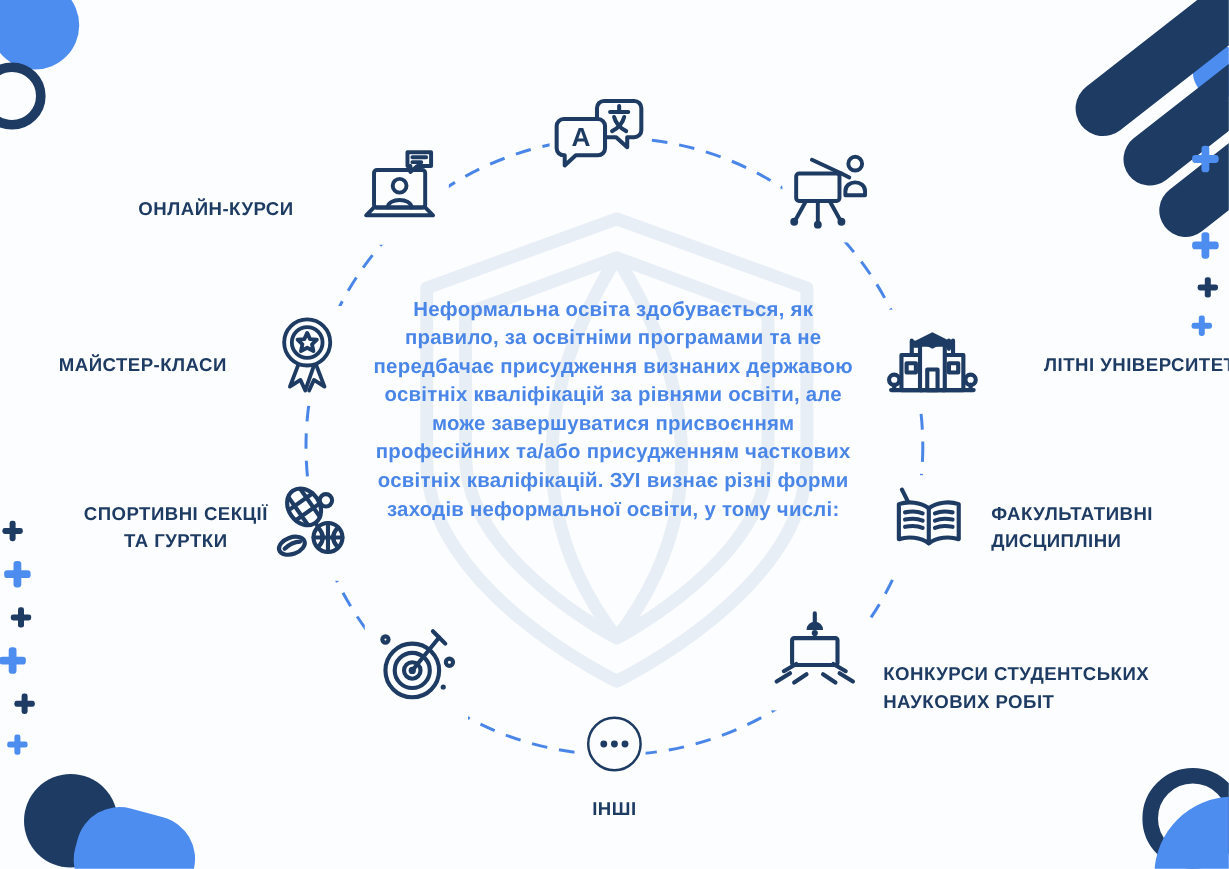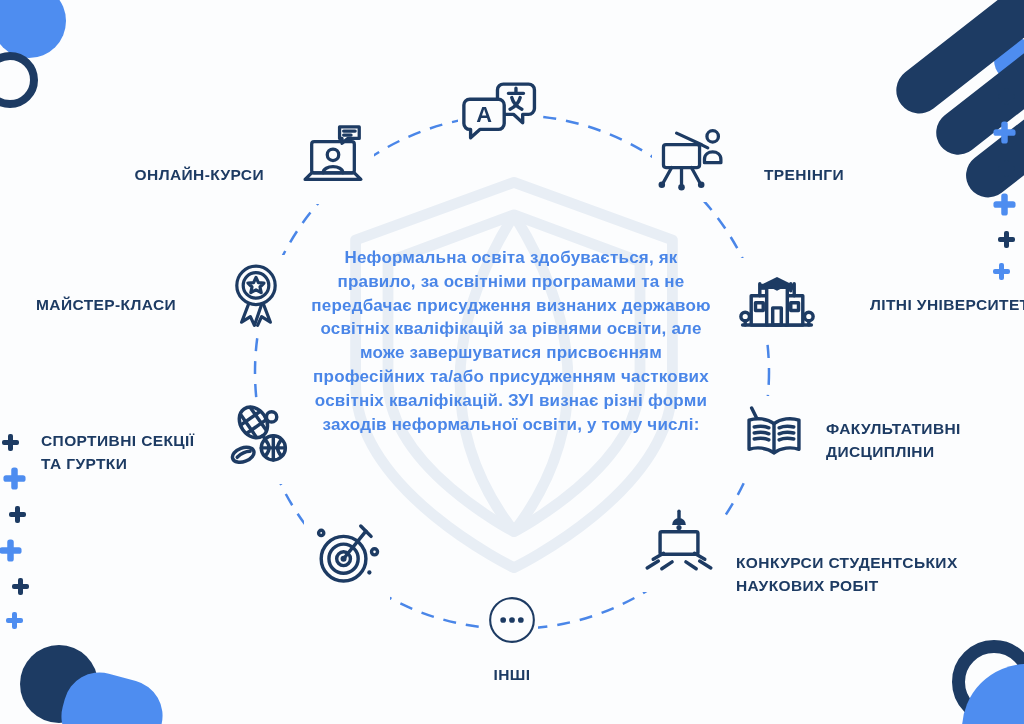--- a/index.html
+++ b/index.html
@@ -207,22 +207,21 @@
 
   <div class="icon" style="left:486px; top:594px; width:52px; height:52px;">
     <svg viewBox="0 0 100 100">
       <circle class="white" cx="50" cy="50" r="42" stroke-width="5"></circle>
       <circle class="fill" cx="33" cy="50" r="5.5"></circle>
       <circle class="fill" cx="50" cy="50" r="5.5"></circle>
       <circle class="fill" cx="67" cy="50" r="5.5"></circle>
     </svg>
   </div>
 
-  <div class="lbl" style="left:764px; top:163px; width:150px; text-align:left;">ТРЕНІНГИ</div>
   <div class="lbl" style="left:822px; top:293px; width:198px; text-align:left;margin-left:48px;">ЛІТНІ УНІВЕРСИТЕТИ</div>
   <div class="lbl" style="left:736px; top:551px; width:240px; text-align:left;">КОНКУРСИ СТУДЕНТСЬКИХ НАУКОВИХ РОБІТ</div>
   <div class="lbl" style="left:826px; top:417px; width:170px; text-align:left;">ФАКУЛЬТАТИВНІ ДИСЦИПЛІНИ</div>
   <div class="lbl" style="left:452px; top:663px; width:120px; text-align:center;">ІНШІ</div>
-  <div class="lbl" style="left:41px; top:417px; width:165px; text-align:left;margin-top:12px;">СПОРТИВНІ СЕКЦІЇ ТА ГУРТКИ</div>
-  <div class="lbl" style="left:36px; top:293px; width:166px; text-align:left;">МАЙСТЕР-КЛАСИ</div>
-  <div class="lbl" style="left:96px; top:163px; width:168px; text-align:right;">ОНЛАЙН-КУРСИ</div>
+  <div class="lbl" style="left:64px; top:417px; width:165px; text-align:center;">СПОРТИВНІ СЕКЦІЇ ТА ГУРТКИ</div>
+  <div class="lbl" style="left:36px; top:293px; width:166px; text-align:center;">МАЙСТЕР-КЛАСИ</div>
+  <div class="lbl" style="left:96px; top:163px; width:168px; text-align:center;">ОНЛАЙН-КУРСИ</div>
 
 </div>
 
 </body></html>

